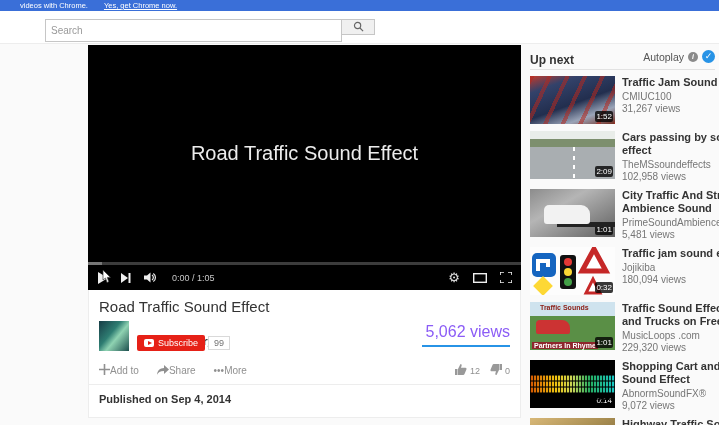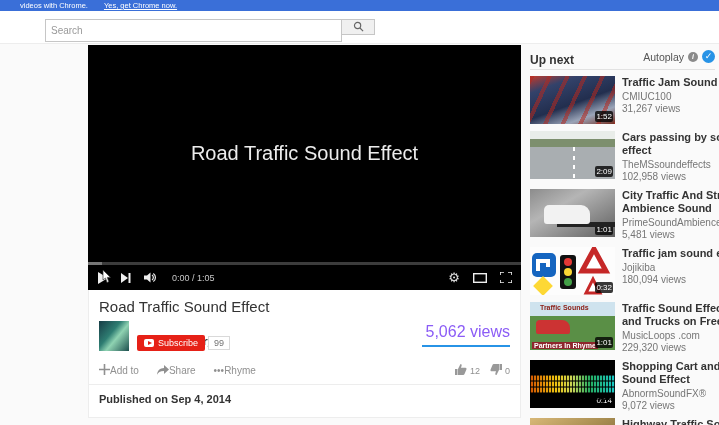--- a/index.html
+++ b/index.html
@@ -221,21 +221,21 @@
       <button class="action">
         <span>
           <svg width="12" height="10" viewBox="0 0 12 10">
               <path d="M7 0 L12 4.5 L7 9 V6 C3 6 1.2 7.5 0 9.8 C0.3 5.5 3 3.2 7 3 Z" fill="#909090"></path>
             </svg>
         </span>
         <span>Share</span>
       </button>
       <button class="action">
         <span>•••</span>
-        <span>Rhyme</span>
+        <span>More</span>
       </button>
       <div class="likes">
         <button class="like-btn">
           <span>
             <svg width="12" height="11" viewBox="0 0 12 11">
                 <path d="M0 5 h2.5 v6 H0 Z M3 11 V5 L5.5 0 c1 0 1.4 0.8 1.1 1.8 L6 3.8 h4.4 c1 0 1.4 1 1 1.8 l-2 4.6 c-0.2 0.5 -0.7 0.8 -1.2 0.8 Z" fill="#999"></path>
               </svg>
           </span>
           <span>12</span>
         </button>

